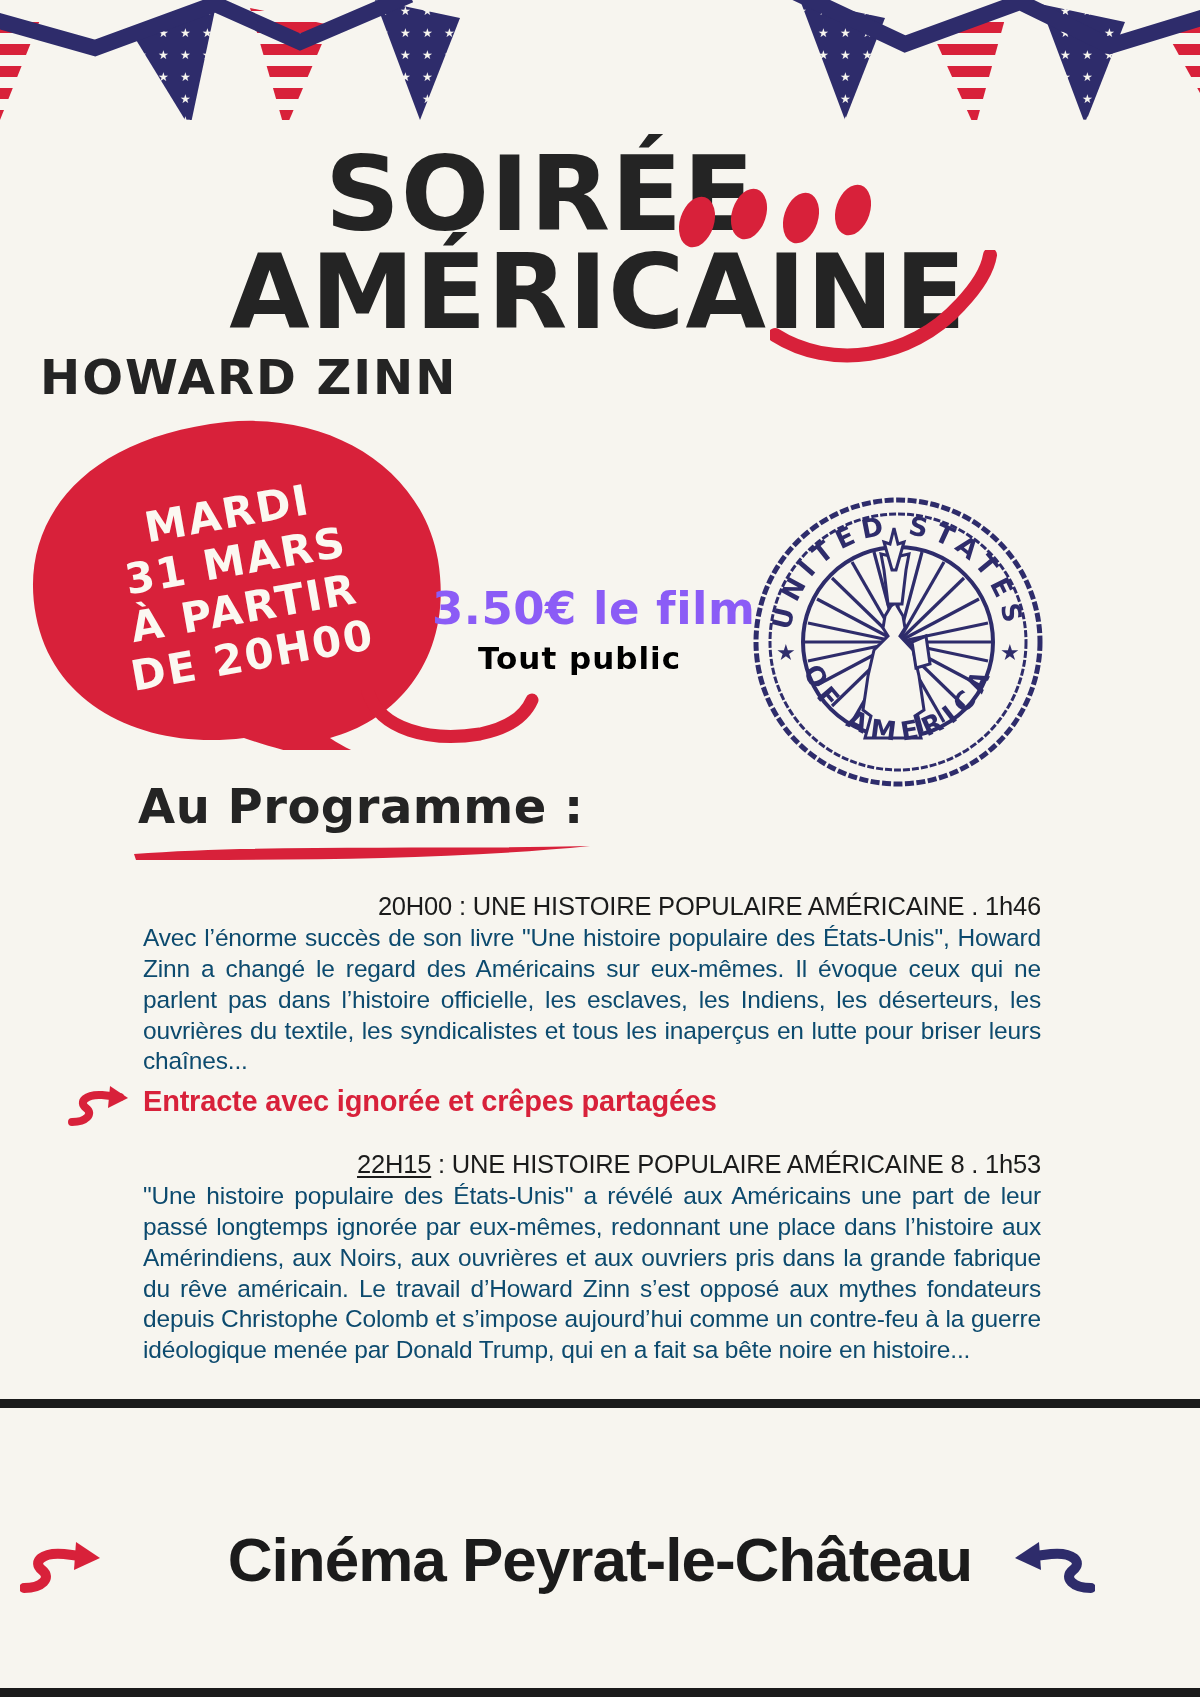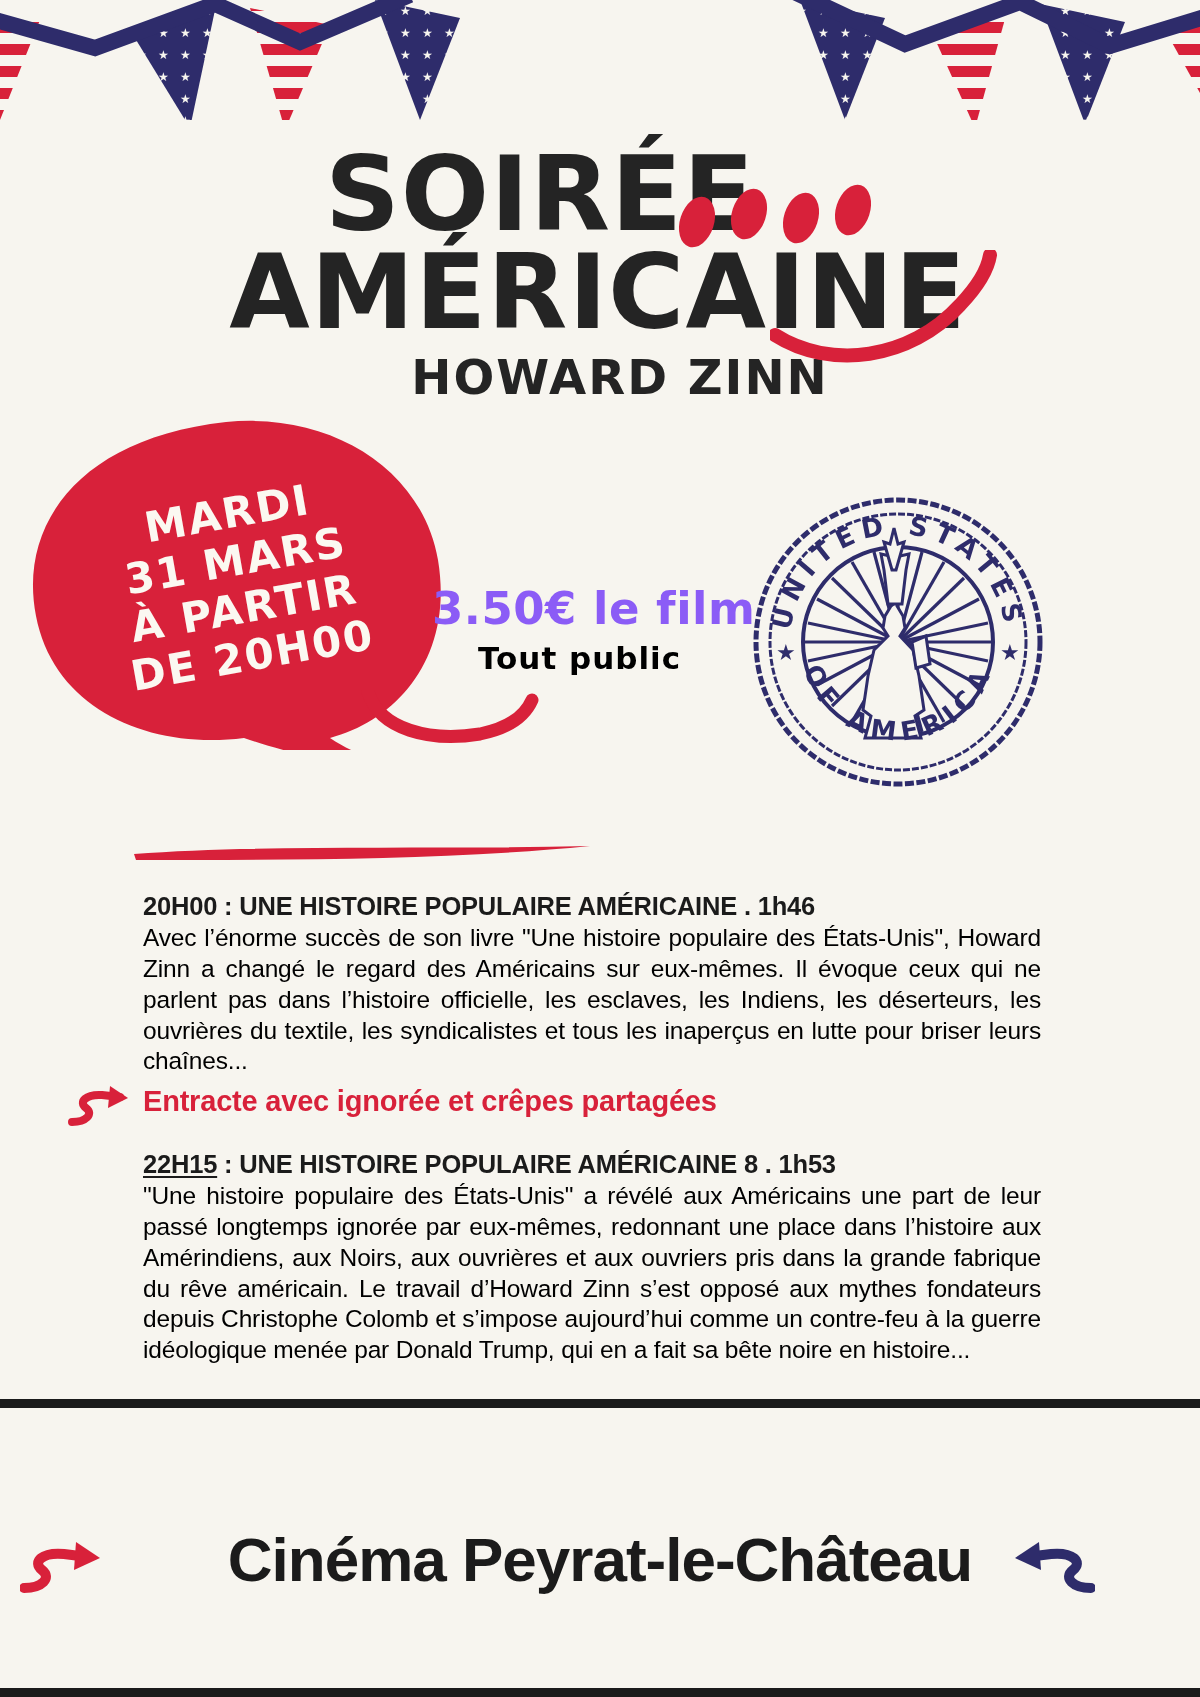--- a/index.html
+++ b/index.html
@@ -25,21 +25,20 @@
     line-height:0.9;
     letter-spacing:1px;
   }
   .t-line1 { font-size:104px; margin-left:-120px; }
   .t-line2 { font-size:104px; margin-top:4px; margin-left:-4px;}
   .t-sub {
     font-family:"DejaVu Sans", sans-serif;
     font-weight:700;
     font-size:48px;
     color:#242424;
-    text-align:center;
     letter-spacing:2px;
     margin-top:10px;
     margin-left:40px;
   }
   .dots { position:absolute; left:680px; top:30px; width:220px; height:70px; }
   .dot {
     position:absolute; width:34px; height:52px;
     background:#d8213a; border-radius:50%;
     transform:rotate(18deg);
   }
@@ -86,27 +85,27 @@
     position:absolute; left:138px; top:778px;
     font-family:"DejaVu Sans", sans-serif;
     font-weight:700; font-size:48px; color:#242424;
     letter-spacing:0.5px;
   }
   .prog-underline { position:absolute; left:130px; top:838px; }
 
   .block { position:absolute; left:143px; width:898px; }
   .block-title {
     font-family:"Liberation Sans", sans-serif;
-    font-weight:700; font-size:25.5px; color:#1b1b1b;
-    letter-spacing:-0.2px; margin-bottom:2px;
+    font-weight:400; font-size:25.5px; color:#1b1b1b;
+    letter-spacing:-0.2px; margin-bottom:2px;text-align:right;
   }
   .block-title .u { text-decoration:underline; text-underline-offset:3px; }
   .block-body {
     font-family:"Liberation Sans", sans-serif;
-    font-size:24.5px; color:#000000;
+    font-size:24.5px; color:#0c4a6e;
     line-height:1.26; text-align:justify;
     letter-spacing:-0.15px;
   }
   #block1 { top:892px; }
   #block2 { top:1150px; }
 
   .entracte {
     position:absolute; left:143px; top:1085px;
     font-family:"Liberation Sans", sans-serif;
     font-weight:700; font-size:29px; color:#d8213a;
@@ -238,20 +237,21 @@
     <text font-family="DejaVu Sans, sans-serif" font-size="26" font-weight="700" letter-spacing="7" fill="#2e2c6b">
       <textPath href="#arcTop" startOffset="50%" text-anchor="middle">UNITED STATES</textPath>
     </text>
     <text font-family="DejaVu Sans, sans-serif" font-size="26" font-weight="700" letter-spacing="7" fill="#2e2c6b">
       <textPath href="#arcBot" startOffset="50%" text-anchor="middle">OF AMERICA</textPath>
     </text>
     <text x="28" y="168" font-size="22" fill="#2e2c6b">★</text>
     <text x="252" y="168" font-size="22" fill="#2e2c6b">★</text>
   </svg>
 
+  <div class="prog-head">Au Programme :</div>
   <svg class="prog-underline" width="470" height="26" viewBox="0 0 470 26">
     <path d="M4 16 C 130 6, 300 12, 460 8 C 320 22, 150 22, 6 22 Z" fill="#d8213a"></path>
   </svg>
 
   <div class="block" id="block1">
     <div class="block-title"><span>20H00</span><span> : UNE HISTOIRE POPULAIRE AMÉRICAINE . 1h46</span></div>
     <div class="block-body">Avec l’énorme succès de son livre "Une histoire populaire des États-Unis", Howard Zinn a changé le regard des Américains sur eux-mêmes. Il évoque ceux qui ne parlent pas dans l’histoire officielle, les esclaves, les Indiens, les déserteurs, les ouvrières du textile, les syndicalistes et tous les inaperçus en lutte pour briser leurs chaînes...</div>
   </div>
 
   <svg class="entracte-arrow" width="66" height="44" viewBox="0 0 66 44">

